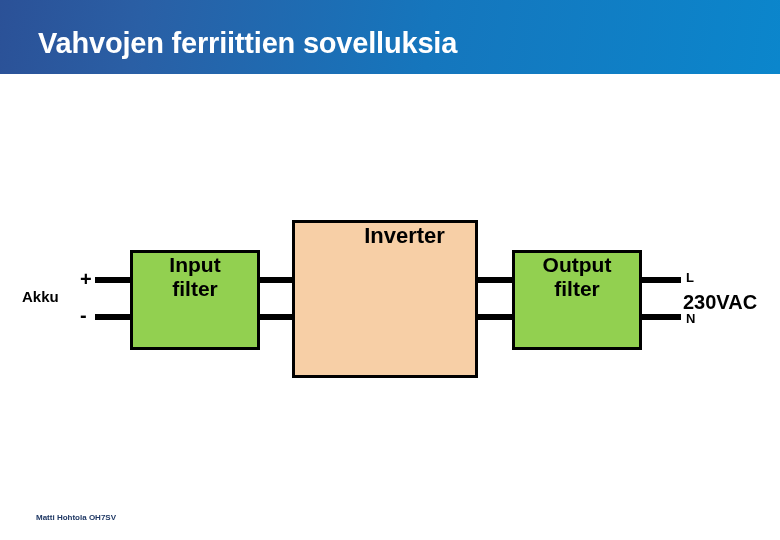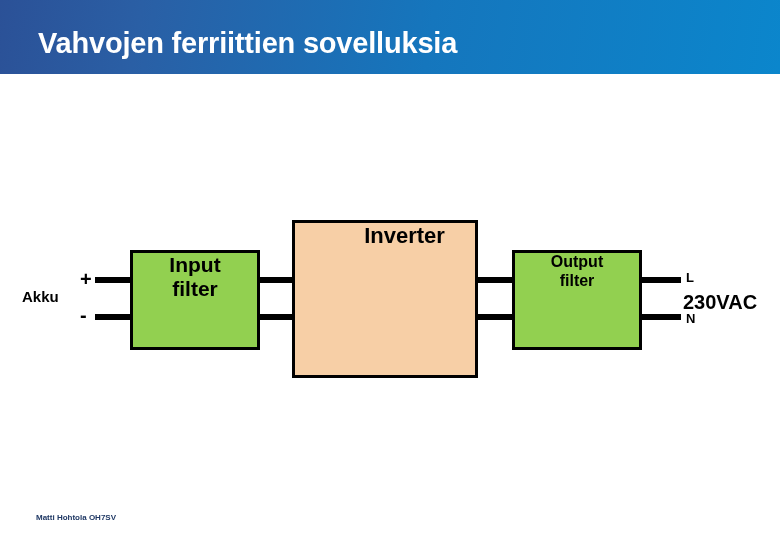--- a/index.html
+++ b/index.html
@@ -92,21 +92,21 @@
     width: 186px;
     height: 158px;
     font-size: 22px;
     padding-left: 39px;
   }
   #block-output-filter {
     left: 512px;
     top: 250px;
     width: 130px;
     height: 100px;
-    font-size: 16px;
+    font-size: 21px;
   }
 
   
   .wire {
     position: absolute;
     height: 6px;
     background: #000000;
   }
   .wire-batt-pos   { left: 95px;  top: 277px; width: 38px; }
   .wire-batt-neg   { left: 95px;  top: 314px; width: 38px; }

